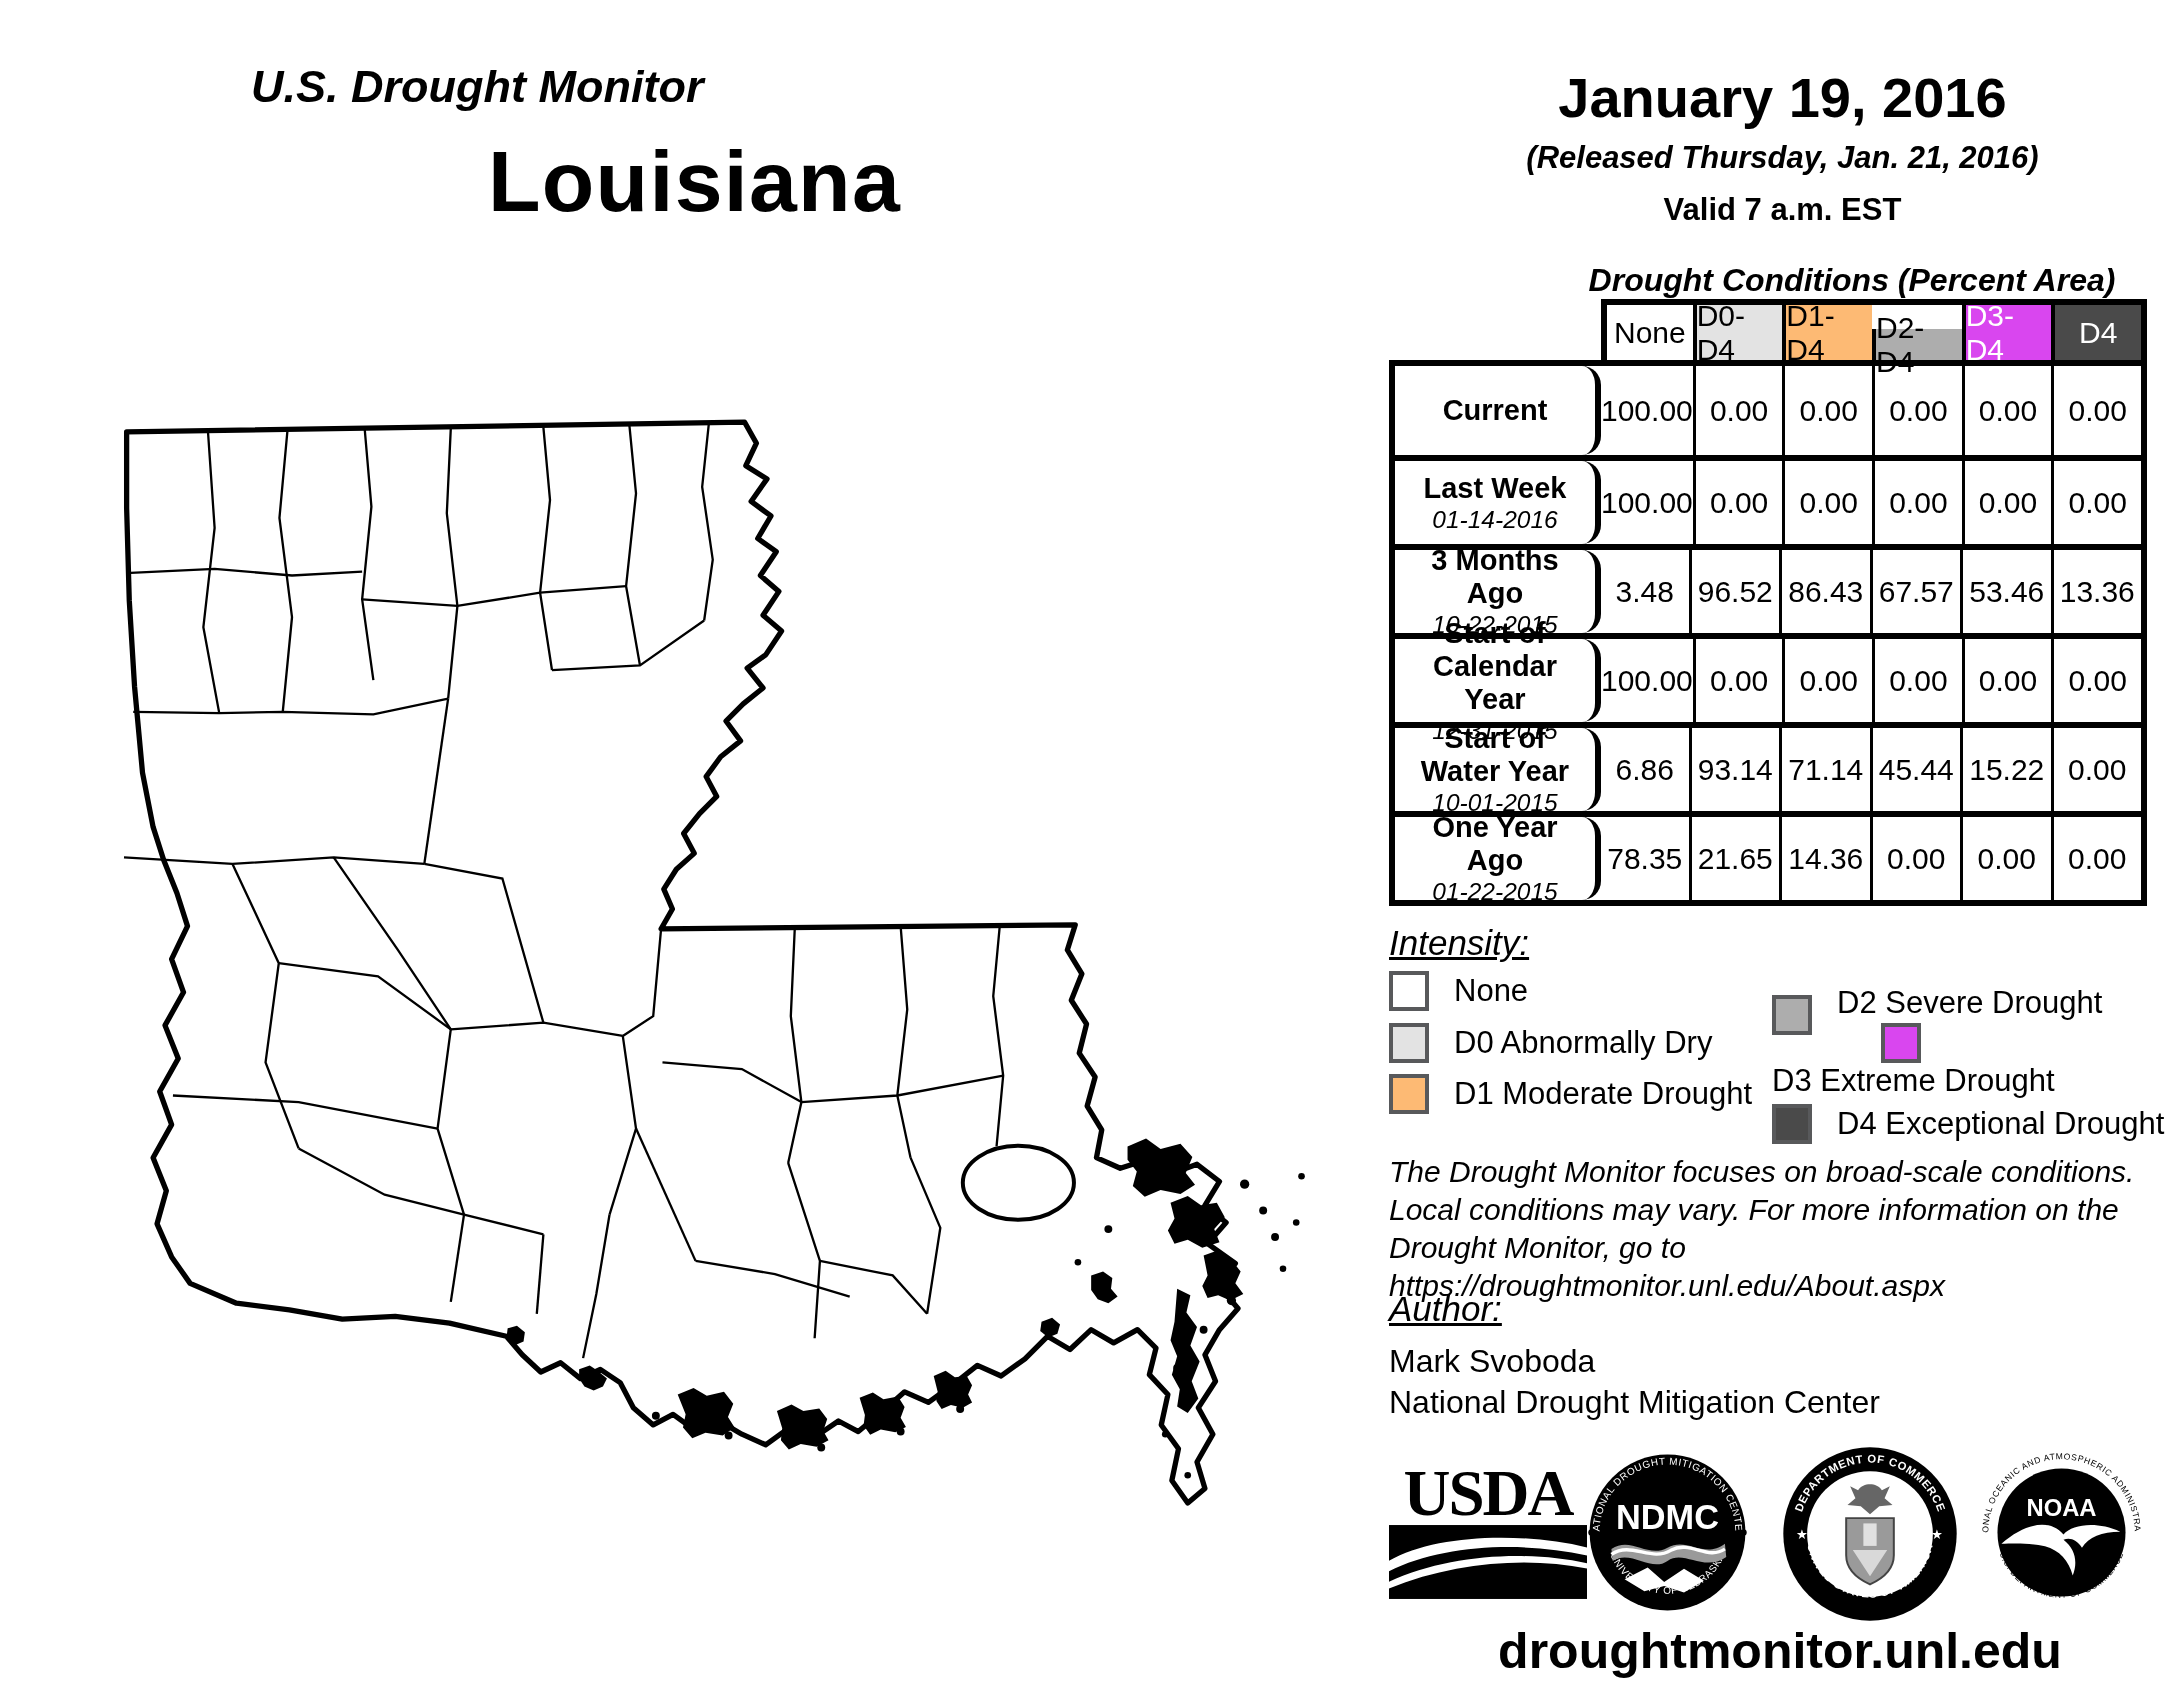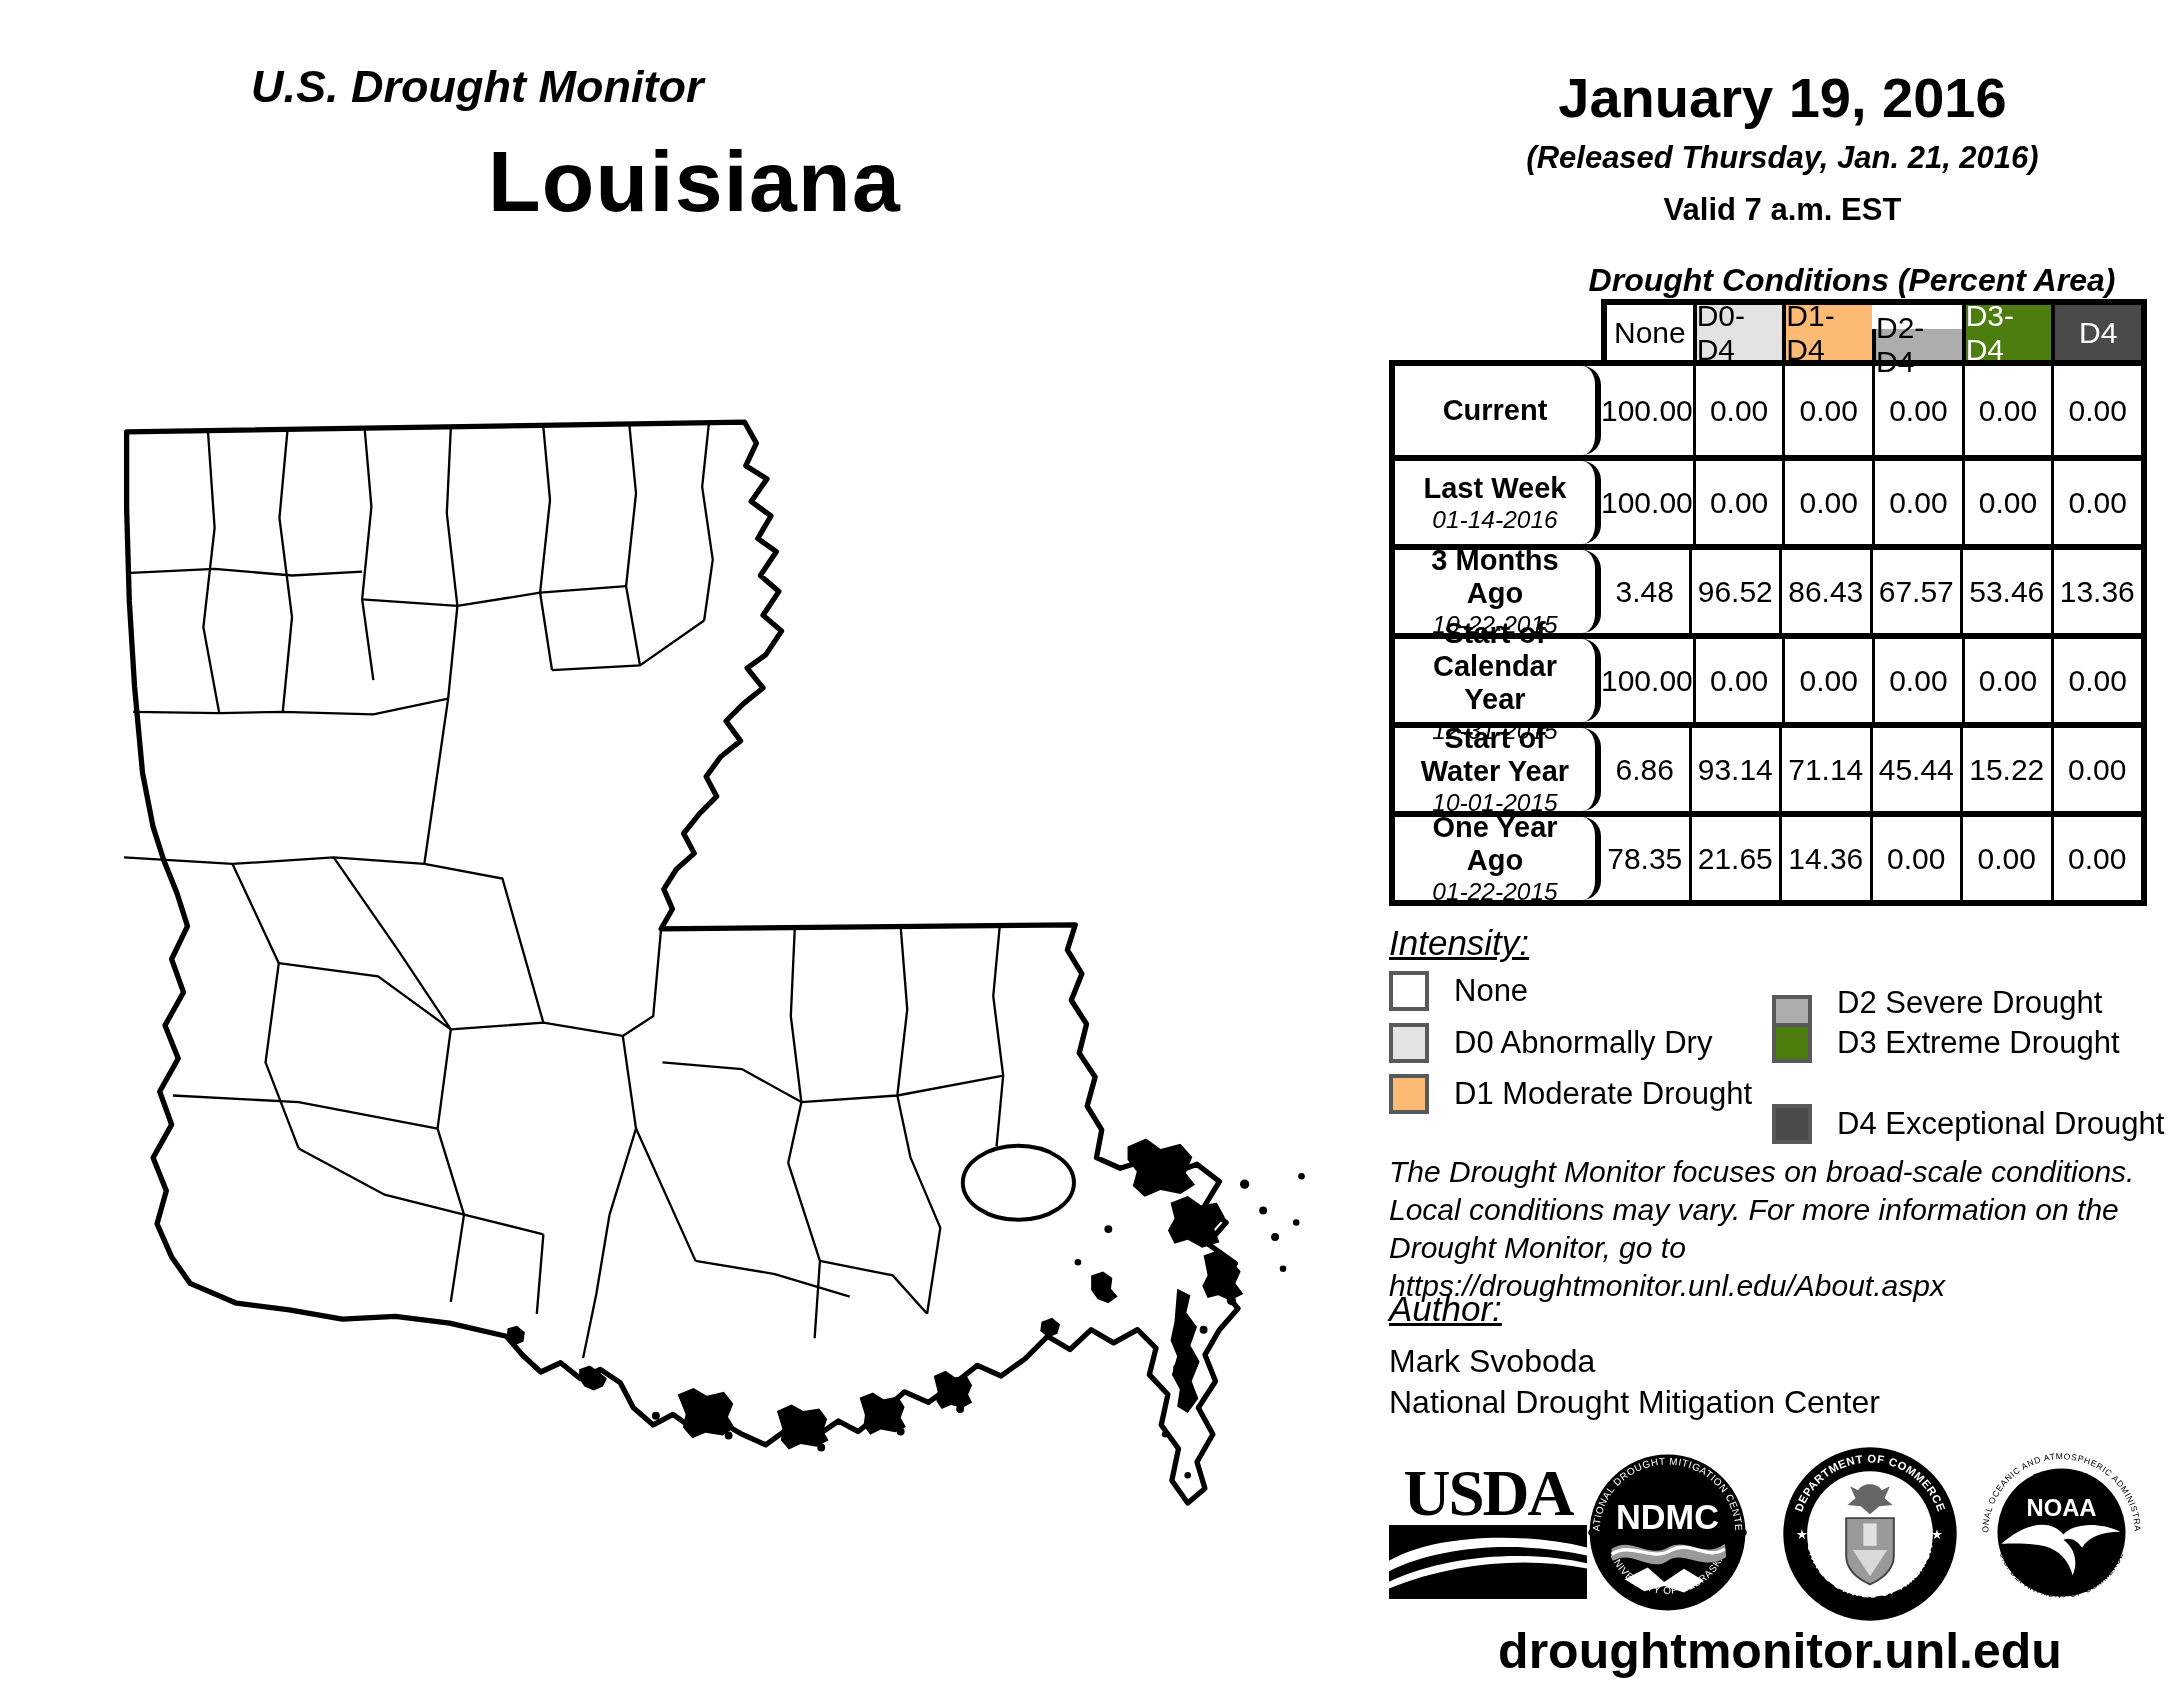--- a/index.html
+++ b/index.html
@@ -27,21 +27,21 @@
   .dmtable { left:1389px; top:299px; width:758px; position:absolute; }
   .dm-header { margin-left:212px; height:61px; border:6px solid #000; border-bottom:none;
                display:flex; }
   .dm-hcell { flex:1; border-left:4px solid #000; display:flex; align-items:center;
               justify-content:center; font-size:30px; }
   .dm-hcell:first-child { border-left:none; }
   .bg-none { background:#ffffff; }
   .bg-d0 { background:#e3e3e3; }
   .bg-d1 { background:#fdba74; }
   .bg-d2 { background:#adadad;margin-top:24px; }
-  .bg-d3 { background:#4d7c0f; color:#ffffff; }
+  .bg-d3 { background:#d946ef; color:#ffffff; }
   .bg-d4 { background:#4a4a4a; color:#ffffff; }
   .dm-body { border:6px solid #000; }
   .dm-row { display:flex; border-top:6px solid #000; height:89px; }
   .dm-row:first-child { border-top:none; }
   .dm-label { width:206px; border-right:6px solid #000; display:flex; flex-direction:column;
               align-items:center; justify-content:center; text-align:center; padding:0 15px;border-radius:19px; }
   .dm-label .lbl { font-weight:bold; font-size:29px; line-height:33px; }
   .dm-label .dt  { font-style:italic; font-size:24.5px; line-height:29px; }
   .dm-val { flex:1; border-right:3.3px solid #000; display:flex; align-items:center;
             justify-content:center; font-size:30px; }
@@ -185,21 +185,21 @@
   <span>D0 Abnormally Dry</span>
 </div>
 <div class="leg-item" style="left:1389px; top:1074px;">
   <div class="swatch bg-d1"></div>
   <span>D1 Moderate Drought</span>
 </div>
 <div class="leg-item" style="left:1772px; top:971px;">
   <div class="swatch bg-d2"></div>
   <span>D2 Severe Drought</span>
 </div>
-<div class="leg-item" style="left:1772px; top:1023px;">
+<div class="leg-item" style="left:1772px; top:1023px;flex-direction:column;">
   <div class="swatch bg-d3"></div>
   <span>D3 Extreme Drought</span>
 </div>
 <div class="leg-item" style="left:1772px; top:1104px;">
   <div class="swatch bg-d4"></div>
   <span>D4 Exceptional Drought</span>
 </div>
 
 <div class="abs disc">
   <div>The Drought Monitor focuses on broad-scale conditions.</div>

